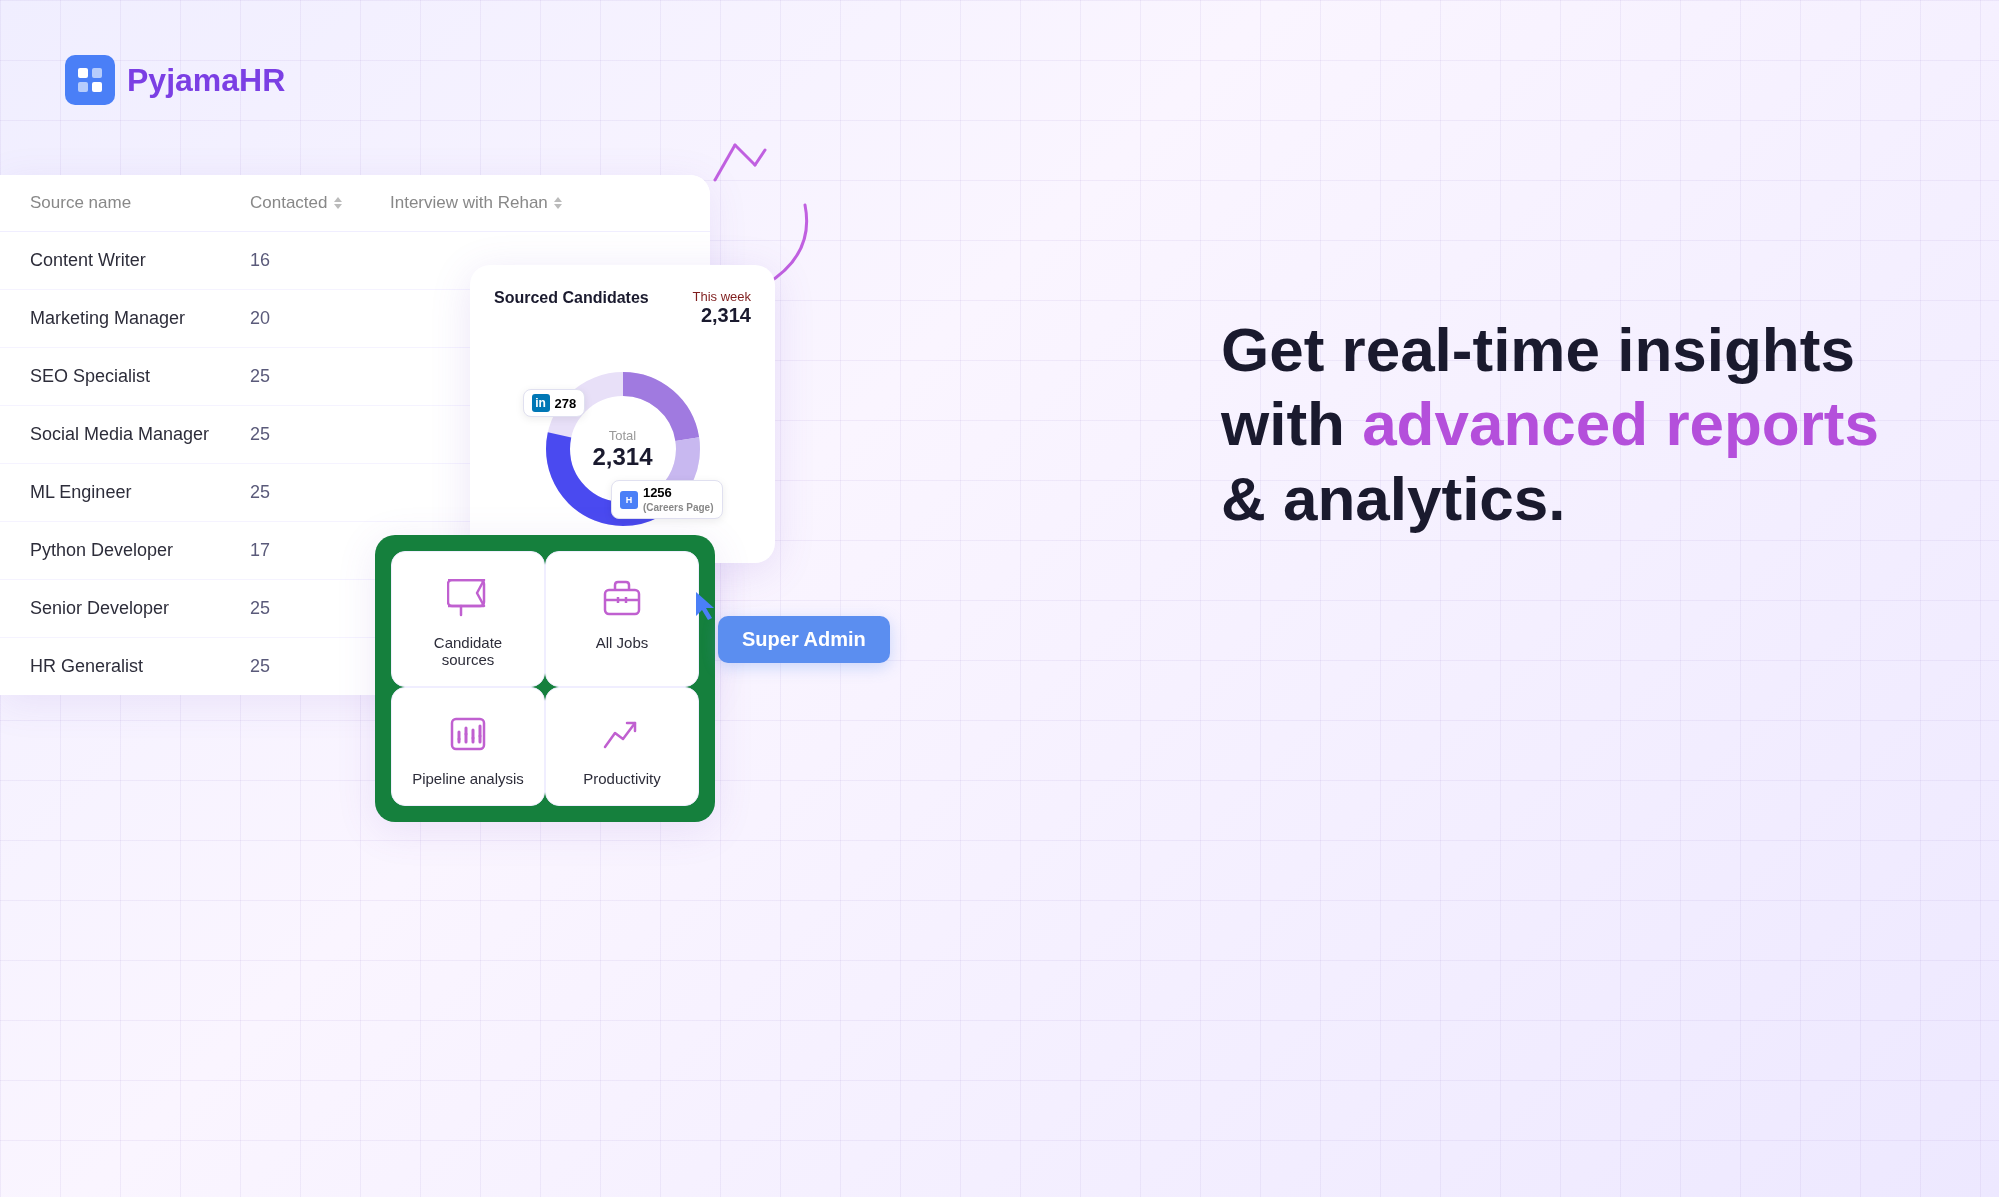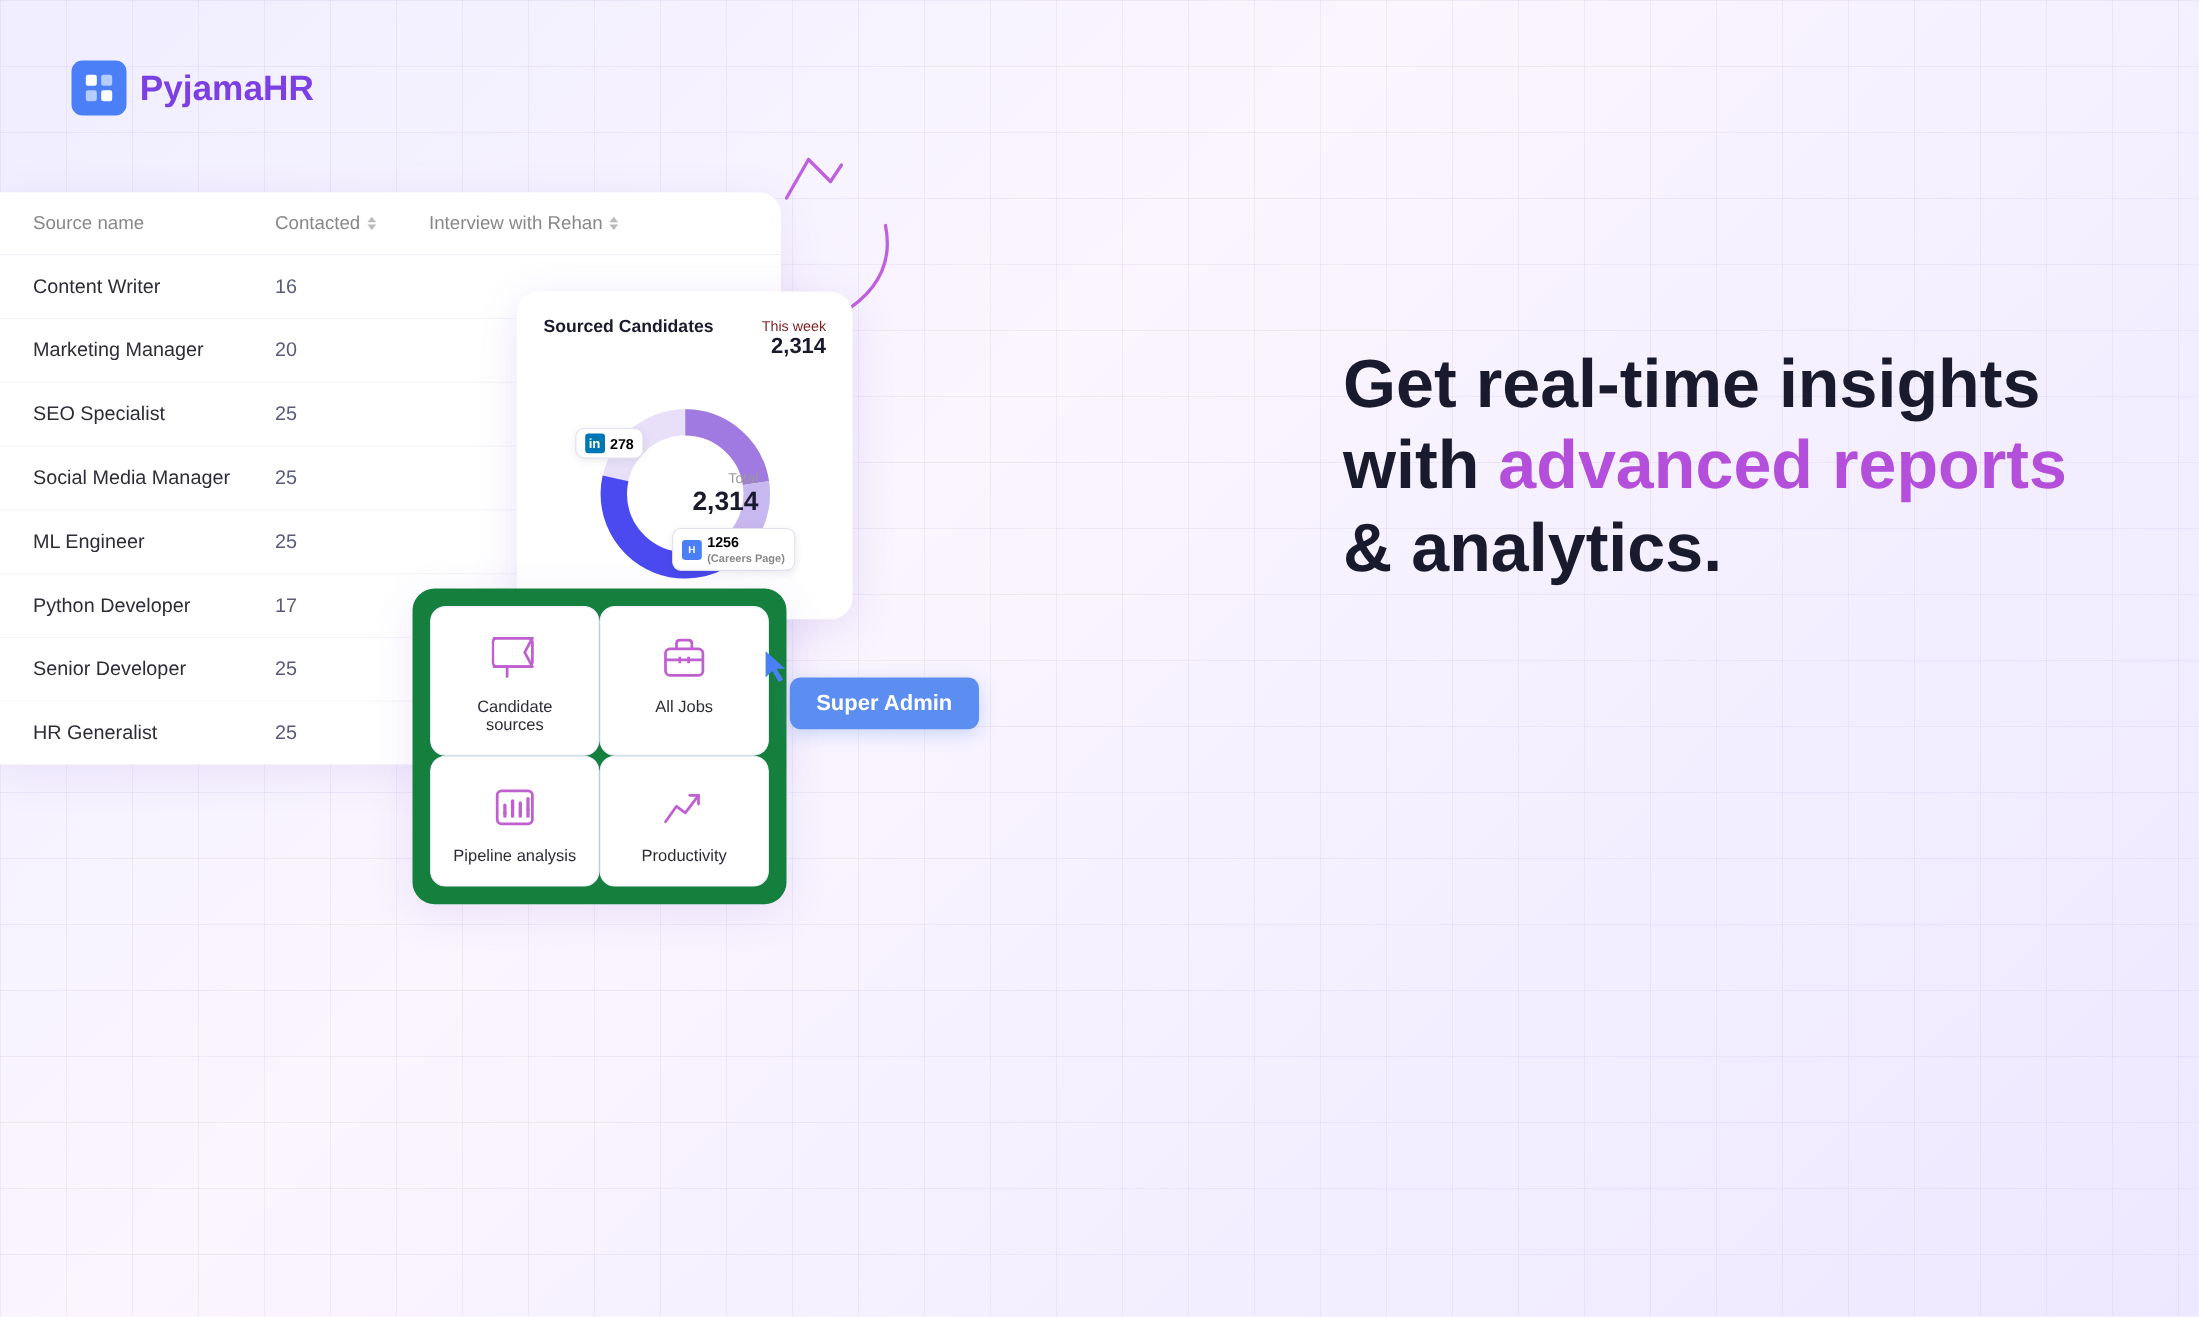--- a/index.html
+++ b/index.html
@@ -176,22 +176,21 @@
       width: 180px;
       height: 180px;
       margin: 0 auto;
     }
 
     .donut-center {
       position: absolute;
       top: 50%;
       left: 50%;
       transform: translate(-50%, -50%);
-      text-align: right;
-      margin-left: 37px;
+      text-align: center;
     }
 
     .donut-center-label {
       font-size: 13px;
       color: #999;
       display: block;
     }
 
     .donut-center-value {
       font-size: 24px;

